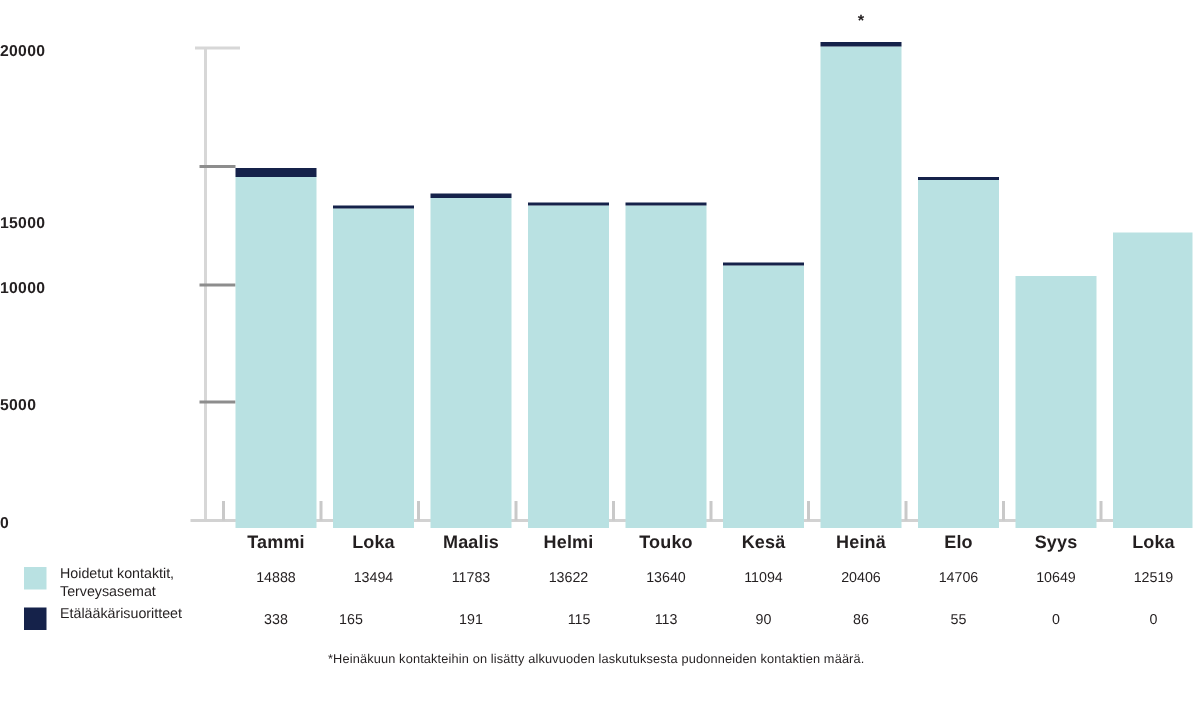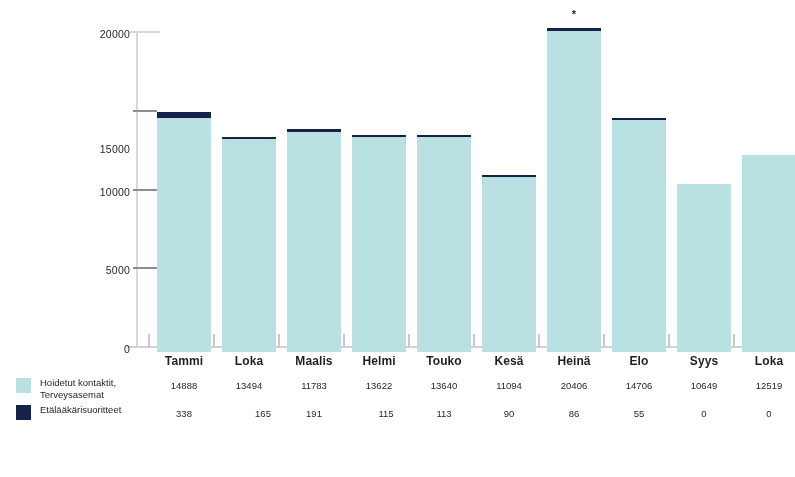--- a/index.html
+++ b/index.html
@@ -46,23 +46,23 @@
     top: 346px;
     width: 665px;
     height: 2px;
     background: #d2d2d2;
   }
 
   .y-tick-label {
     position: absolute;
     right: 0;
     width: 100%;
-    text-align: right;
+    text-align: left;
     font-size: 10.5px;
-    font-weight: normal;
+    font-weight: bold;
     color: #231f20;
     letter-spacing: 0.2px;
   }
   .y-tick-row {
     position: absolute;
     left: 0;
     width: 130px;
     height: 14px;
   }
 
@@ -263,27 +263,28 @@
         <div class="cell-value" style="left: 274px; width: 80px; top: 28px;">11783</div>
         <div class="cell-value" style="left: 339px; width: 80px; top: 28px;">13622</div>
         <div class="cell-value" style="left: 404px; width: 80px; top: 28px;">13640</div>
         <div class="cell-value" style="left: 469px; width: 80px; top: 28px;">11094</div>
         <div class="cell-value" style="left: 534px; width: 80px; top: 28px;">20406</div>
         <div class="cell-value" style="left: 599px; width: 80px; top: 28px;">14706</div>
         <div class="cell-value" style="left: 664px; width: 80px; top: 28px;">10649</div>
         <div class="cell-value" style="left: 729px; width: 80px; top: 28px;">12519</div>
         <div class="cell-value" style="left: 794px; width: 80px; top: 28px;">10896</div>
         <div class="cell-value" style="left: 144px; width: 80px; top: 56px;">338</div>
-        <div class="cell-value" style="left: 223px; width: 80px; top: 56px;">165</div>
+        <div class="cell-value" style="left: 194px; width: 80px; top: 56px;">165</div>
         <div class="cell-value" style="left: 274px; width: 80px; top: 56px;">191</div>
         <div class="cell-value" style="left: 346px; width: 80px; top: 56px;">115</div>
         <div class="cell-value" style="left: 404px; width: 80px; top: 56px;">113</div>
         <div class="cell-value" style="left: 469px; width: 80px; top: 56px;">90</div>
         <div class="cell-value" style="left: 534px; width: 80px; top: 56px;">86</div>
         <div class="cell-value" style="left: 599px; width: 80px; top: 56px;">55</div>
         <div class="cell-value" style="left: 664px; width: 80px; top: 56px;">0</div>
         <div class="cell-value" style="left: 729px; width: 80px; top: 56px;">0</div>
         <div class="cell-value" style="left: 794px; width: 80px; top: 56px;">0</div>
       </div>
   </div>
 
+  <div class="footnote">*Heinäkuun kontakteihin on lisätty alkuvuoden laskutuksesta pudonneiden kontaktien määrä.</div>
 
 </div>
 
 </body></html>

